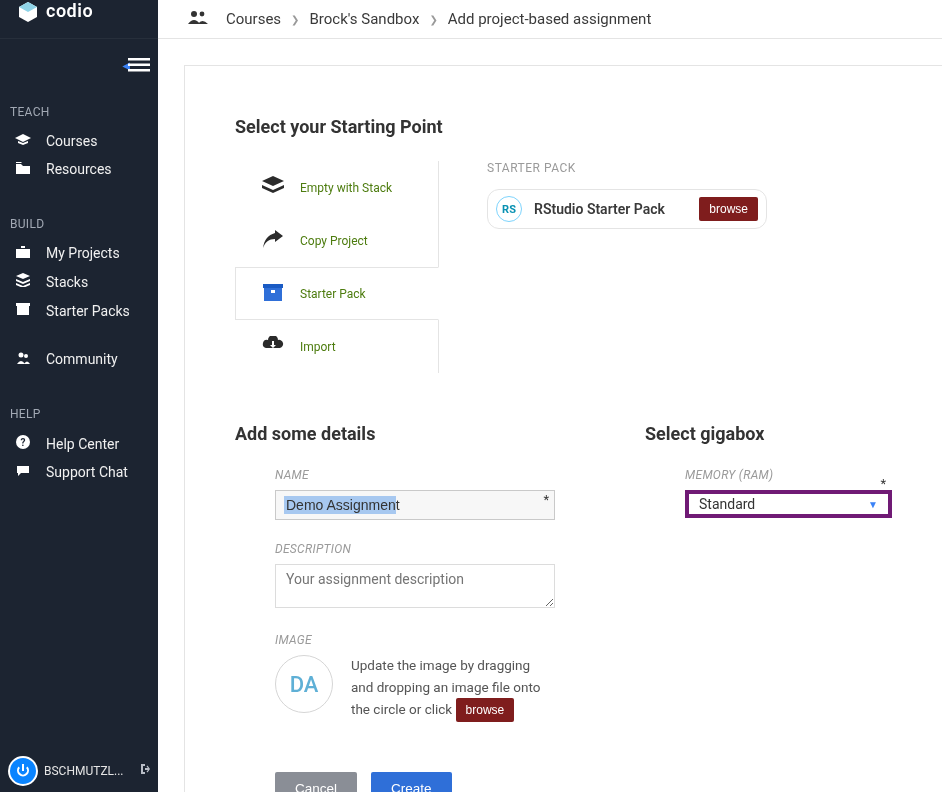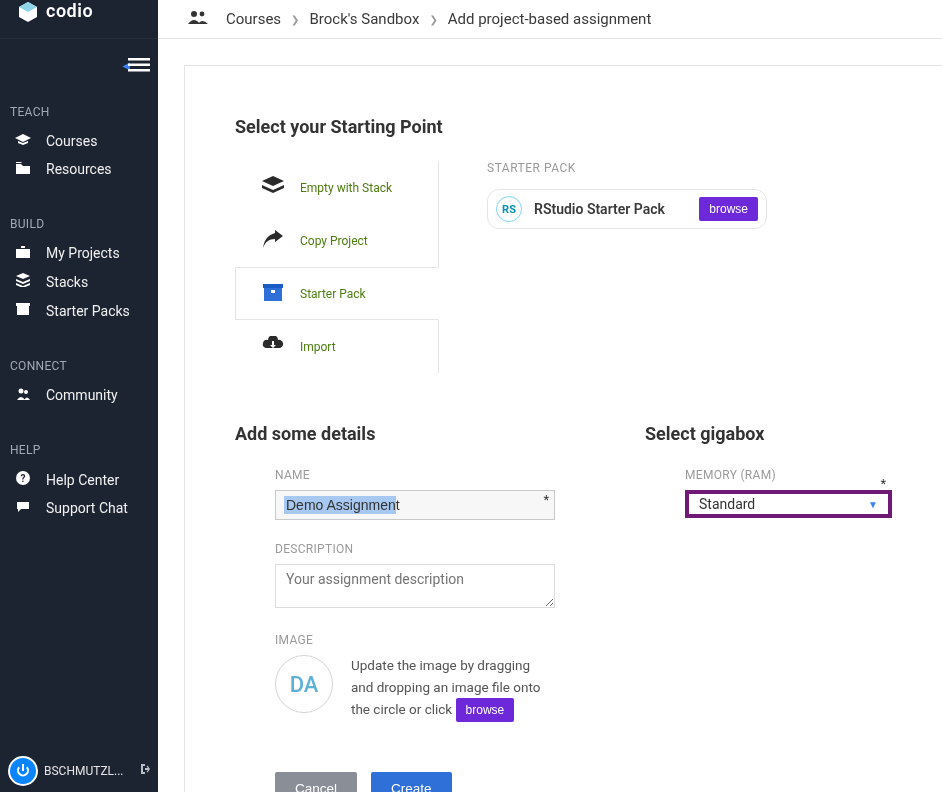--- a/index.html
+++ b/index.html
@@ -198,21 +198,21 @@
     color: #0891b2;
     display: flex;
     align-items: center;
     justify-content: center;
     font-size: 11px;
     font-weight: 700;
     margin-right: 12px;
   }
   .pack-name { flex: 1; font-weight: 600; color: #3a3a3a; font-size: 14px; }
   .browse-small {
-    background: #6d28d9;
+    background: #7f1d1d;
     color: #fff;
     border: none;
     padding: 5px 10px;
     font-size: 12px;
     border-radius: 2px;
     cursor: pointer;
   }
 
   .details-row {
     display: flex;
@@ -220,20 +220,21 @@
     margin-top: 50px;
   }
   .details-col { width: 320px; }
   .giga-col { flex: 1; max-width: 290px; }
 
   .field-label {
     font-size: 12px;
     color: #9a9a9a;
     letter-spacing: 0.3px;
     margin-bottom: 8px;
+    font-style: italic;
   }
   .field-block { margin-bottom: 22px; }
   .req-wrap { position: relative; }
   .req-star {
     position: absolute;
     right: 6px; top: 2px;
     font-size: 13px;
     color: #333;
     pointer-events: none;
   }
@@ -372,21 +373,20 @@
     <span class="nav-icon">
       <svg width="14" height="14" viewBox="0 0 14 14">
           <path fill="#fff" d="M1 4 h12 v9 H1 Z M0 1 h14 v3 H0 Z M6 6 h2 v2 H6 Z"></path>
         </svg>
     </span>
     <span>Starter Packs</span>
   </div>
 
   <div class="section-gap"></div>
 
-  <div class="nav-section-title">CONNECT</div>
   <div class="nav-item">
     <span class="nav-icon">
       <svg width="14" height="12" viewBox="0 0 14 12">
           <circle fill="#fff" cx="5" cy="3" r="2.5"></circle>
           <circle fill="#fff" cx="10" cy="4" r="2"></circle>
           <path fill="#fff" d="M1 12 q4-6 8 0 Z M8 12 q3-5 6 0 Z"></path>
         </svg>
     </span>
     <span>Community</span>
   </div>

